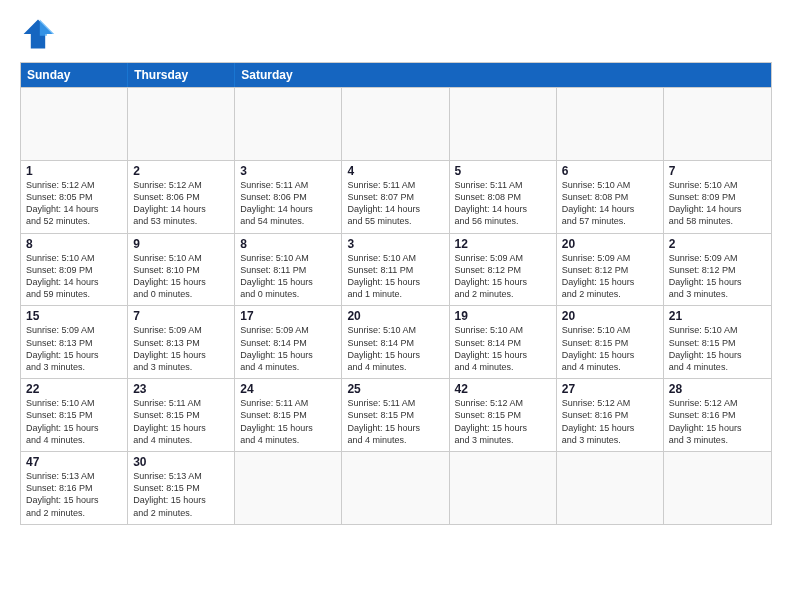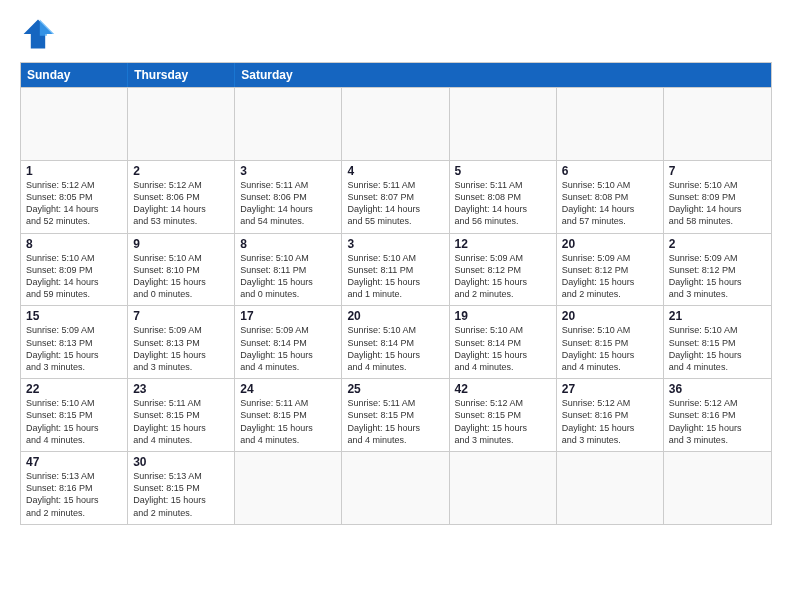--- a/index.html
+++ b/index.html
@@ -251,21 +251,21 @@
 Daylight: 15 hours
 and 4 minutes.</span></div>
           <div class="cal-cell"><span class="day-num">42</span><span class="cell-text" style="white-space: pre-line;">Sunrise: 5:12 AM
 Sunset: 8:15 PM
 Daylight: 15 hours
 and 3 minutes.</span></div>
           <div class="cal-cell"><span class="day-num">27</span><span class="cell-text" style="white-space: pre-line;">Sunrise: 5:12 AM
 Sunset: 8:16 PM
 Daylight: 15 hours
 and 3 minutes.</span></div>
-          <div class="cal-cell"><span class="day-num">36</span><span class="cell-text" style="white-space: pre-line;">Sunrise: 5:12 AM
+          <div class="cal-cell"><span class="day-num">28</span><span class="cell-text" style="white-space: pre-line;">Sunrise: 5:12 AM
 Sunset: 8:16 PM
 Daylight: 15 hours
 and 3 minutes.</span></div>
         </div>
         <div class="cal-row">
           <div class="cal-cell"><span class="day-num">47</span><span class="cell-text" style="white-space: pre-line;">Sunrise: 5:13 AM
 Sunset: 8:16 PM
 Daylight: 15 hours
 and 2 minutes.</span></div>
           <div class="cal-cell"><span class="day-num">30</span><span class="cell-text" style="white-space: pre-line;">Sunrise: 5:13 AM

